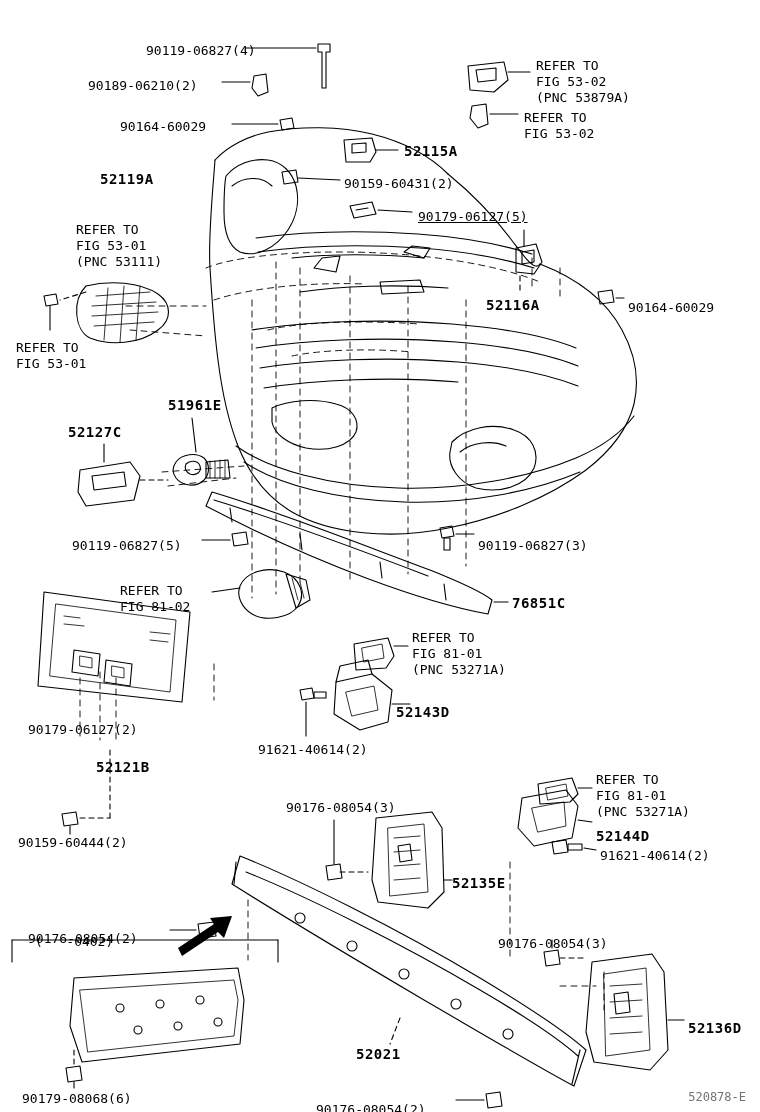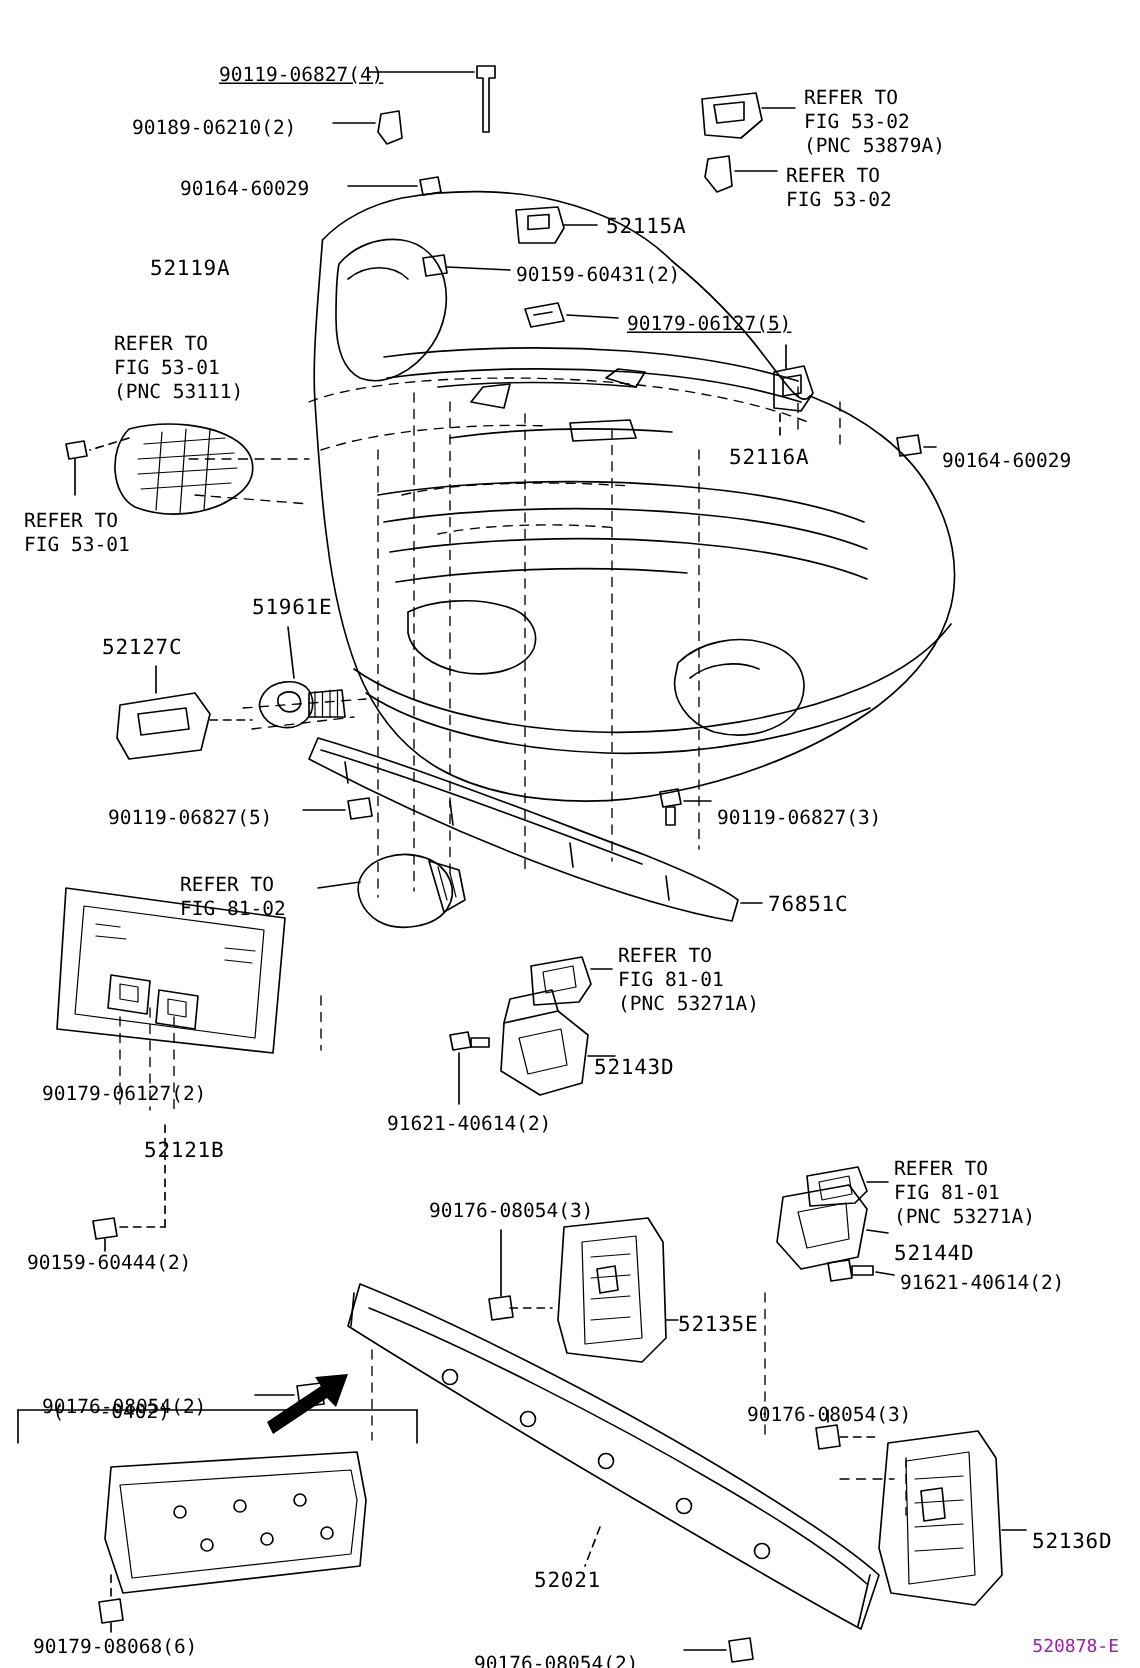--- a/index.html
+++ b/index.html
@@ -26,21 +26,21 @@
   .lbl {
     position: absolute;
     font-family: "DejaVu Sans Mono", monospace;
     font-size: 13px;
     line-height: 15px;
     color: #000000;
     white-space: pre;
     letter-spacing: 0px;
   }
   .lbl.bold {
-    font-weight: normal;
+    font-weight: bold;
     font-size: 14px;
     letter-spacing: 0.5px;
   }
   .wm {
     position: absolute;
     left: 0;
     top: 470px;
     width: 760px;
     height: 170px;
     font-family: "DejaVu Sans", sans-serif;
@@ -52,21 +52,21 @@
     text-align: center;
     pointer-events: none;
     user-select: none;
   }
   .footer {
     position: absolute;
     right: 14px;
     bottom: 8px;
     font-family: "DejaVu Sans Mono", monospace;
     font-size: 12px;
-    color: #a21caf;
+    color: #737373;
   }
 </style>
 </head>
 <body>
 
 <div id="sheet">
 
 
   <svg id="art" viewBox="0 0 760 1112" xmlns="http://www.w3.org/2000/svg">
     <g fill="none" stroke="#000" stroke-width="1.1" stroke-linejoin="round" stroke-linecap="round">
@@ -336,21 +336,21 @@
       <circle cx="178" cy="1026" r="4"></circle>
       <circle cx="218" cy="1022" r="4"></circle>
 
       <path d="M66,1068 L80,1066 L82,1080 L68,1082 Z"></path>
       <line x1="74" y1="1064" x2="74" y2="1050" stroke-dasharray="5,4"></line>
       <line x1="74" y1="1082" x2="74" y2="1088"></line>
 
     </g>
   </svg>
 
-  <div class="lbl" style="left:146px; top:43px;text-decoration:underline;">90119-06827(4)</div>
+  <div class="lbl" style="left:146px; top:43px;">90119-06827(4)</div>
   <div class="lbl" style="left:88px;  top:78px;">90189-06210(2)</div>
   <div class="lbl" style="left:120px; top:119px;">90164-60029</div>
   <div class="lbl" style="left:536px; top:58px;">REFER TO</div>
   <div class="lbl" style="left:536px; top:74px;">FIG 53-02</div>
   <div class="lbl" style="left:536px; top:90px;">(PNC 53879A)</div>
   <div class="lbl" style="left:524px; top:110px;">REFER TO</div>
   <div class="lbl" style="left:524px; top:126px;">FIG 53-02</div>
   <div class="lbl bold" style="left:404px; top:144px;">52115A</div>
   <div class="lbl bold" style="left:100px; top:172px;">52119A</div>
   <div class="lbl" style="left:344px; top:176px;">90159-60431(2)</div>

